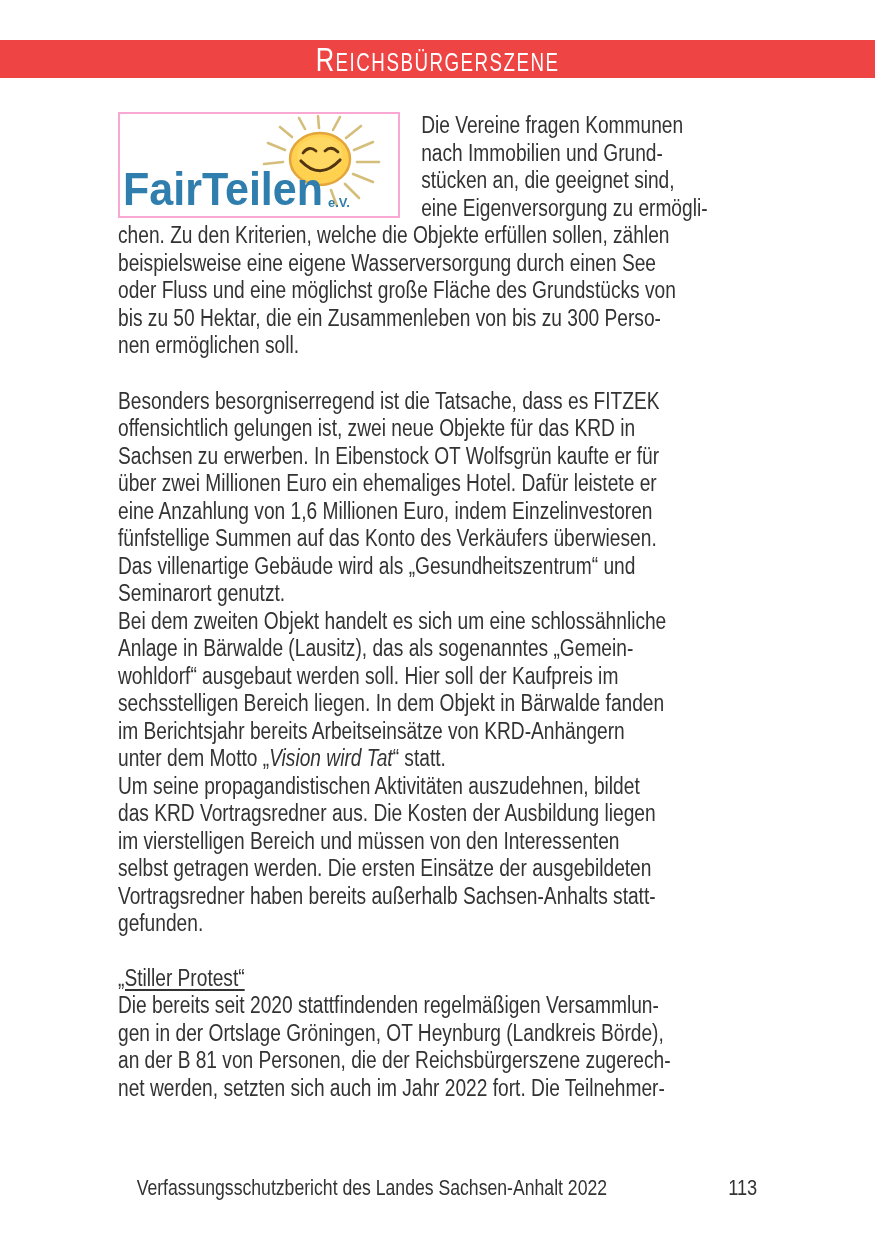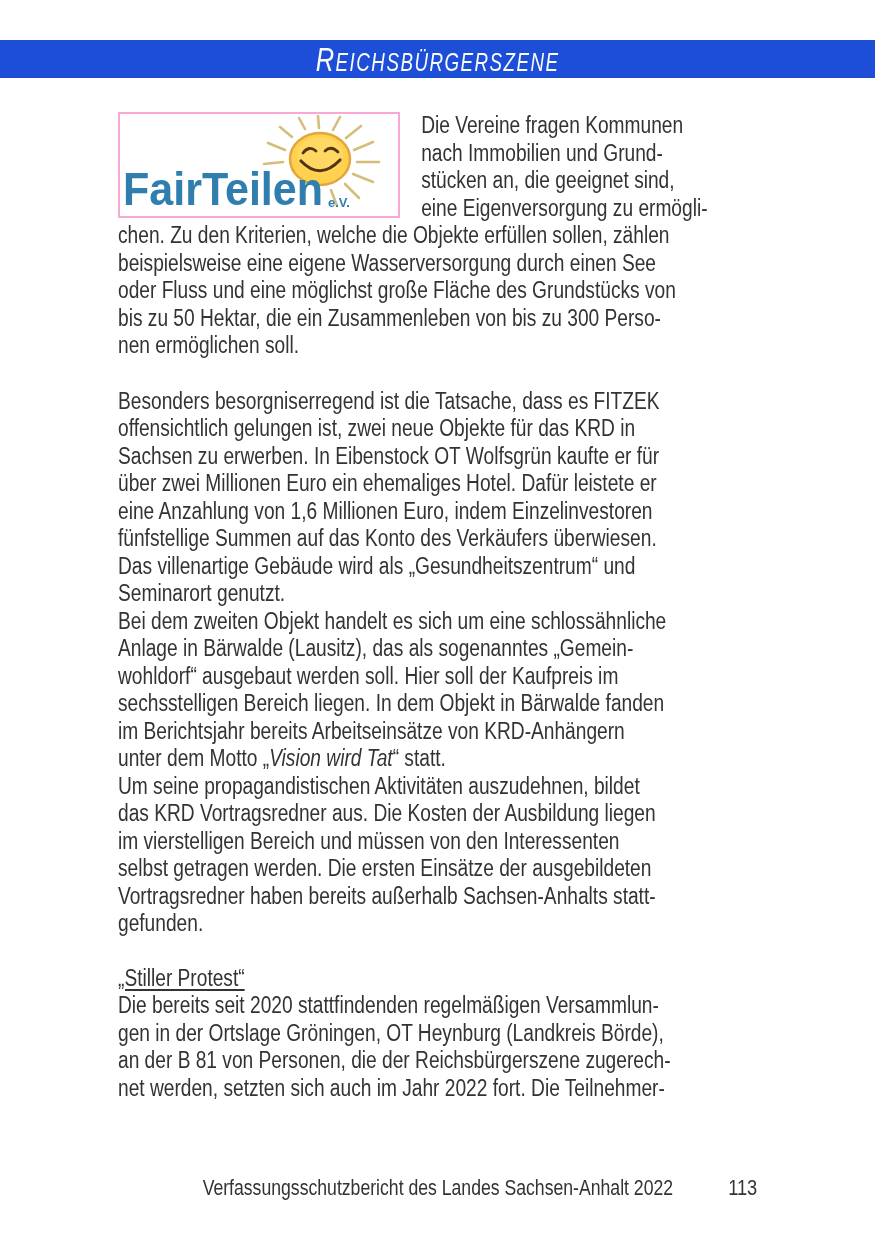--- a/index.html
+++ b/index.html
@@ -9,23 +9,22 @@
     height: 1241px;
     background: #ffffff;
     font-family: "Liberation Sans", sans-serif;
     overflow: hidden;
   }
   
   .band {
     position: absolute;
     top: 40px; left: 0;
     width: 875px; height: 38px;
-    background: #1d4ed8;
+    background: #ef4444;
     text-align: center;
-    font-style: italic;
   }
   .band-inner {
     display: inline-block;
     transform: scaleX(0.75);
     transform-origin: center;
     line-height: 38px;
     color: #fdfdfd;
     letter-spacing: 2px;
     white-space: nowrap;
   }
@@ -59,21 +58,21 @@
     white-space: nowrap;
   }
   .indent { padding-left: 372px; }
   .para2 { margin-top: 28px; }
   .sect  { margin-top: 27px; }
   .heading-text { text-decoration: underline; text-underline-offset: 3px; }
   .it { font-style: italic; }
 
   
   .footer { position: absolute; top: 1174px; left: 0; width: 875px; height: 30px; }
-  .footer-title-wrap { position: absolute; left: 0; width: 875px; text-align: center; }
+  .footer-title-wrap { position: absolute; left: 0; width: 743px; text-align: center; }
   .footer-title {
     display: inline-block;
     transform: scaleX(0.82);
     transform-origin: center;
     font-size: 21.5px;
     line-height: 28px;
     color: #333333;
     white-space: nowrap;
   }
   .footer-page {

